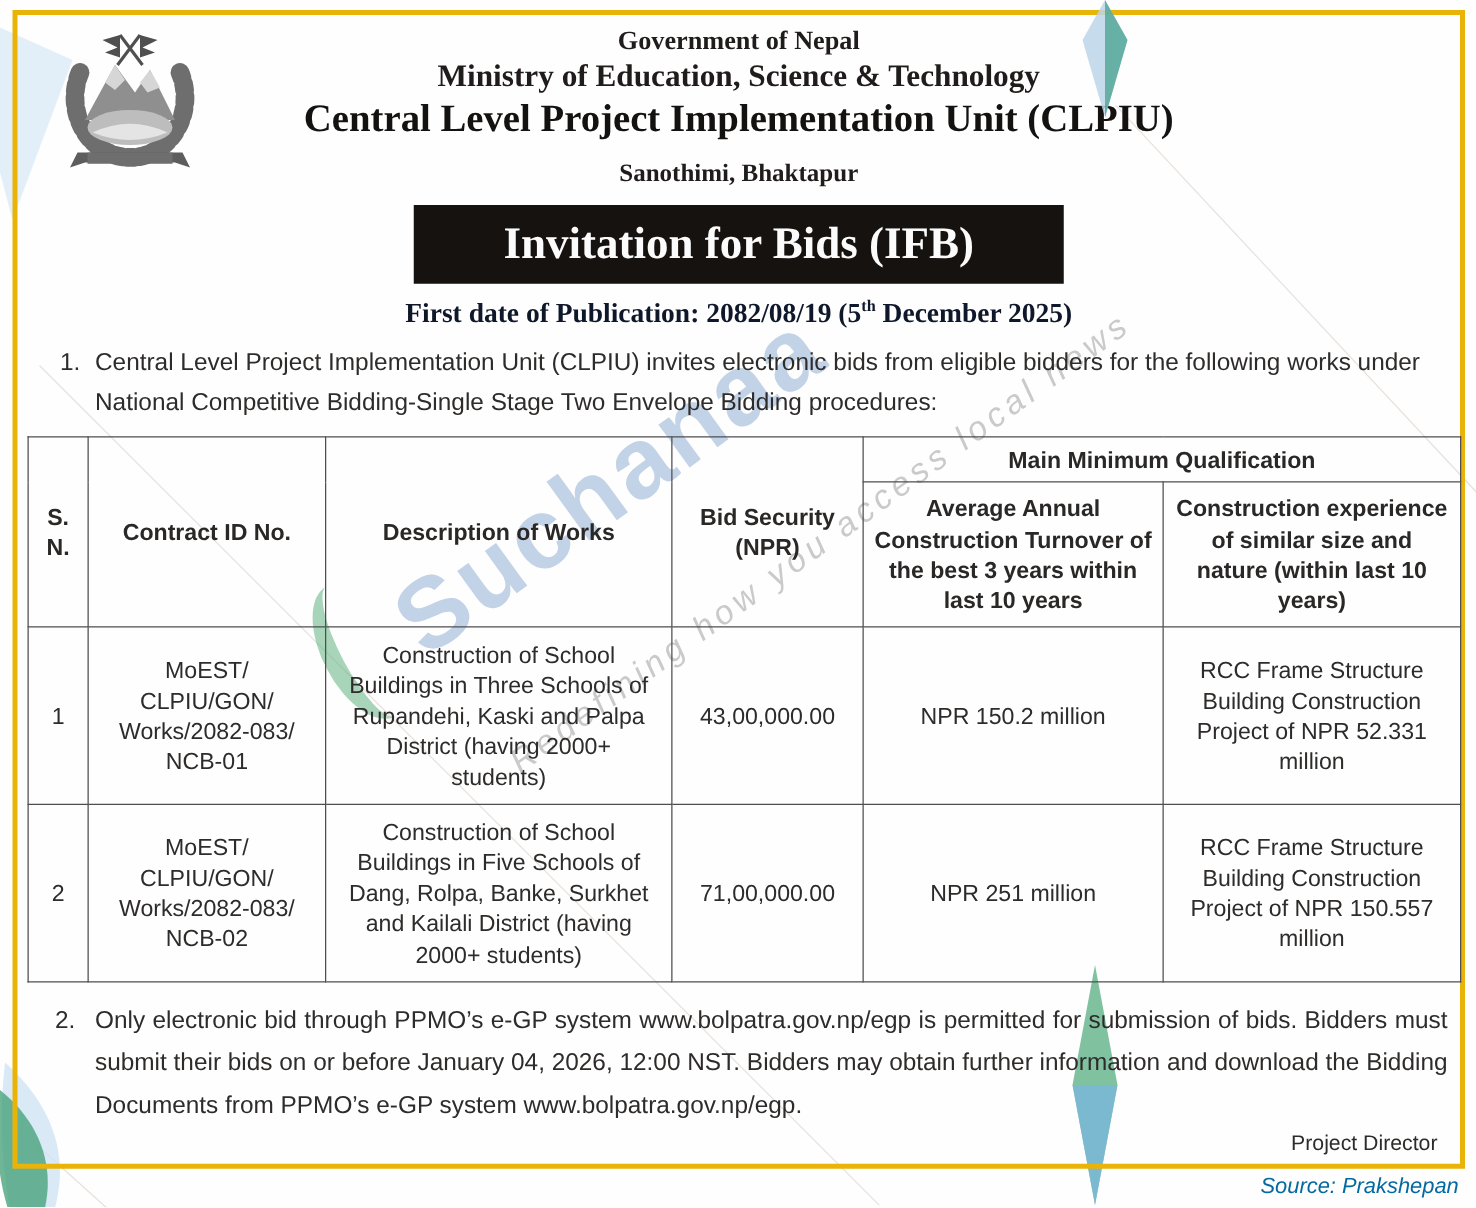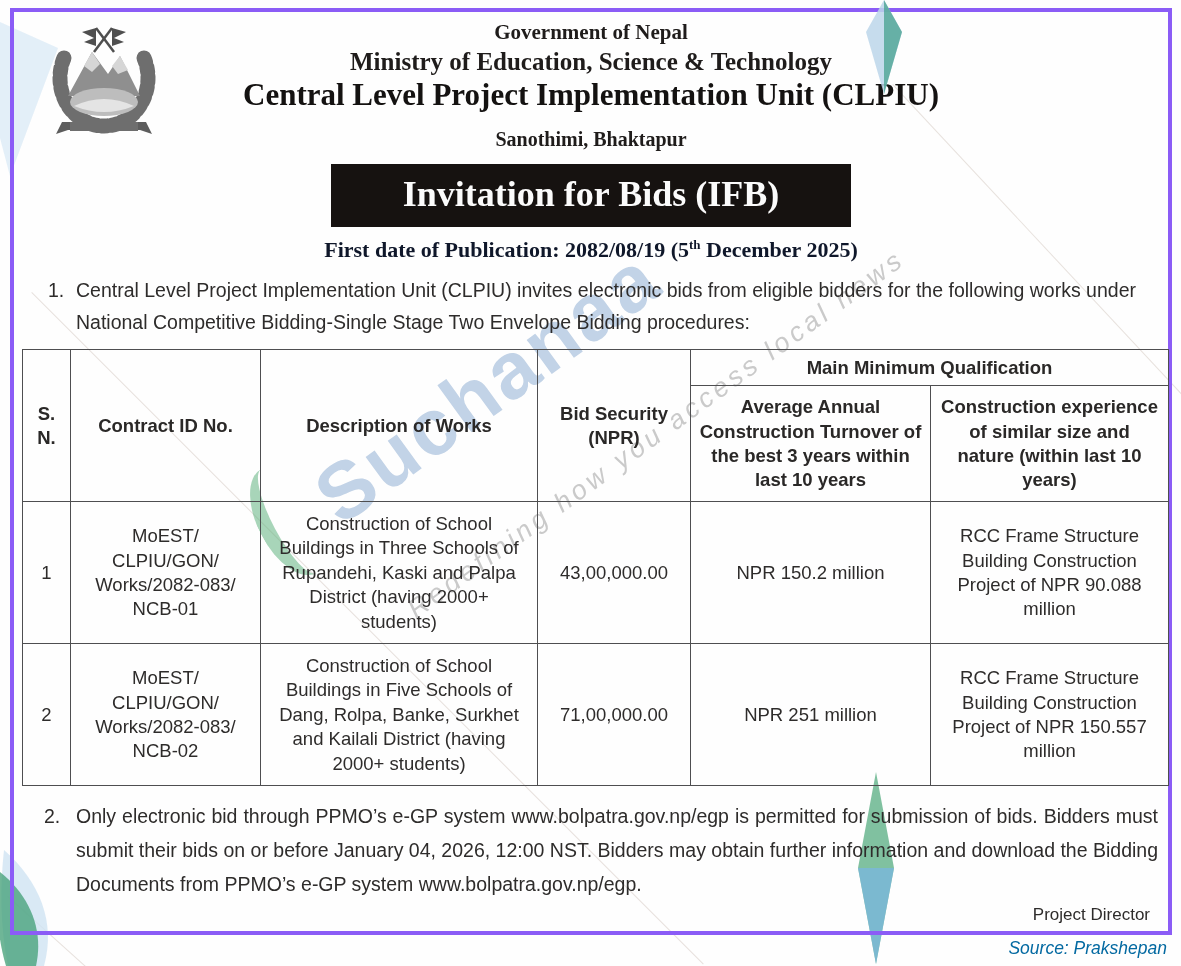--- a/index.html
+++ b/index.html
@@ -31,21 +31,21 @@
   .wm-leaf {
     position: absolute; left: 258px; top: 462px; width: 62px; height: 118px;
     border-left: 15px solid rgba(96, 178, 128, 0.55);
     border-radius: 50%; transform: rotate(-28deg);
   }
 
   
   .doc {
     position: absolute; left: 10px; top: 8px;
     width: 1162px; height: 927px;
-    border: 4px solid #8b5cf6; background: transparent; z-index: 2;
+    border: 4px solid #eab308; background: transparent; z-index: 2;
   }
   .above-border { z-index: 3; }
 
   .hdr { position: relative; text-align: center; padding-top: 8px; }
   .logo { position: absolute; left: 34px; top: 10px; width: 112px; height: 126px; }
   .hdr-gov     { font-family: "Liberation Serif", serif; font-weight: bold; font-size: 21px; color: #1f1c1b; }
   .hdr-min     { font-family: Liberation Serif, serif; font-weight: bold; font-size: 25px; color: #1f1c1b; margin-top: 3px; }
   .hdr-unit    { font-family: "Liberation Serif", serif; font-weight: bold; font-size: 31px; color: #141211; margin-top: 1px; }
   .hdr-loc     { font-family: "Liberation Serif", serif; font-weight: bold; font-size: 20px; color: #1f1c1b; margin-top: 15px; }
 
@@ -186,21 +186,21 @@
           <td>1</td>
           <td>
             <span class="cid-line">MoEST/</span>
             <span class="cid-line">CLPIU/GON/</span>
             <span class="cid-line">Works/2082-083/</span>
             <span class="cid-line">NCB-01</span>
           </td>
           <td>Construction of School Buildings in Three Schools of Rupandehi, Kaski and Palpa District (having 2000+ students)</td>
           <td>43,00,000.00</td>
           <td>NPR 150.2 million</td>
-          <td>RCC Frame Structure Building Construction Project of NPR 90.088 million</td>
+          <td>RCC Frame Structure Building Construction Project of NPR 52.331 million</td>
         </tr>
         <tr>
           <td>2</td>
           <td>
             <span class="cid-line">MoEST/</span>
             <span class="cid-line">CLPIU/GON/</span>
             <span class="cid-line">Works/2082-083/</span>
             <span class="cid-line">NCB-02</span>
           </td>
           <td>Construction of School Buildings in Five Schools of Dang, Rolpa, Banke, Surkhet and Kailali District (having 2000+ students)</td>

